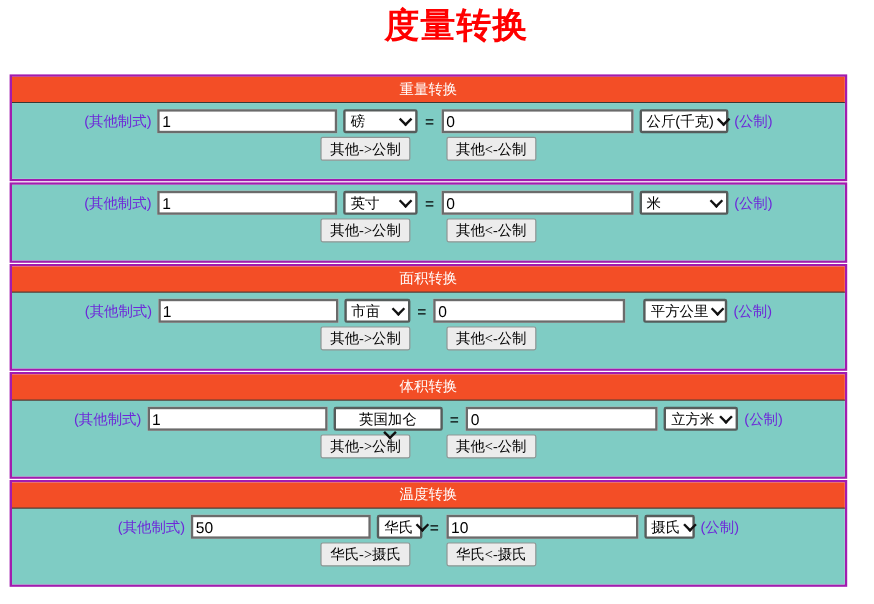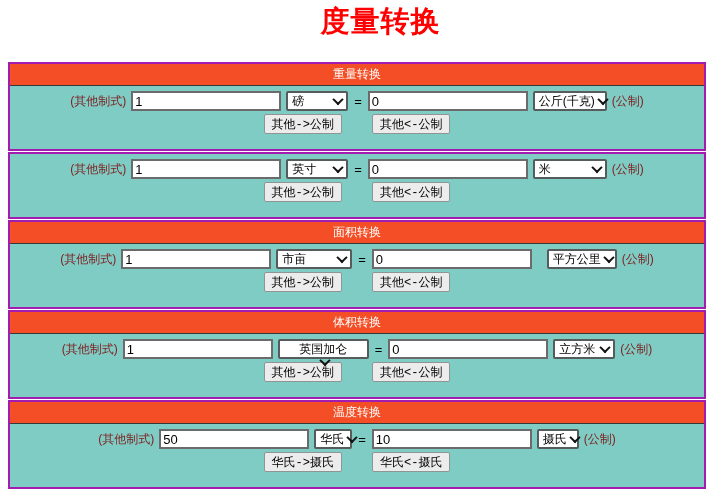--- a/index.html
+++ b/index.html
@@ -21,21 +21,21 @@
   }
   .sec-header {
     height: 21px; line-height: 21px; background: #f34e26;
     border-bottom: 1px solid #333a39;
     color: #ffffff; font-size: 12px; text-align: center;
   }
   .sec-body { height: 58px; background: #7fccc4; padding-top: 5px; box-sizing: content-box; }
   .row { display: flex; justify-content: center; align-items: center; }
   .convert-row { height: 20px; gap: 5px; }
   .btn-row { height: 20px; margin-top: 3px; gap: 30px; }
-  .lbl { font-size: 12px; color: #7f1d1d; white-space: nowrap; }
+  .lbl { font-size: 12px; color: #6d28d9; white-space: nowrap; }
   .eq { font-size: 13px; color: #000; margin: 0 1px; }
   input.val-input {
     height: 20px; box-sizing: border-box;
     border: 2px solid #6b6b6b; border-radius: 0;
     font-size: 13px; padding: 0 2px; background: #fff; color: #000;
     font-family: "Liberation Sans", "DejaVu Sans", sans-serif;
   }
   .in1 { width: 150px; }
   .in2 { width: 160px; }
   .select {
@@ -44,28 +44,28 @@
     display: inline-flex; align-items: center; justify-content: space-between;
     padding: 0 4px; cursor: default;
   }
   .sel-text { font-size: 12px; color: #000; white-space: nowrap; }
   .chev {
     width: 6px; height: 6px; flex: 0 0 auto; margin-left: 4px;
     border-right: 2px solid #111; border-bottom: 2px solid #111;
     transform: rotate(45deg) translate(-1px,-1px);
   }
   .sw38 { width: 38px; } .sw42 { width: 42px; }
-  .sw62 { width: 62px; } .sw68 { width: 76px; font-family: Liberation Serif, serif; }
+  .sw62 { width: 62px; } .sw68 { width: 55px; font-family: Liberation Serif, serif; }
   .sw70 { width: 70px; margin-left: 10px; } .sw74 { width: 74px; }
   .sw91 { width: 91px; flex-direction: column; }
   button.cbtn {
     height: 20px; box-sizing: border-box;
     background: #ececec; border: 1px solid #8f9594; border-radius: 2px;
     font-size: 12px; color: #000; padding: 1px 7px;
-    font-family: Liberation Mono, monospace;
+    font-family: Liberation Serif, serif;
   }
 </style>
 </head>
 <body>
 
 <div class="title-wrap">
   <div class="page-title">度量转换</div>
 </div>
 
 <div class="content">

